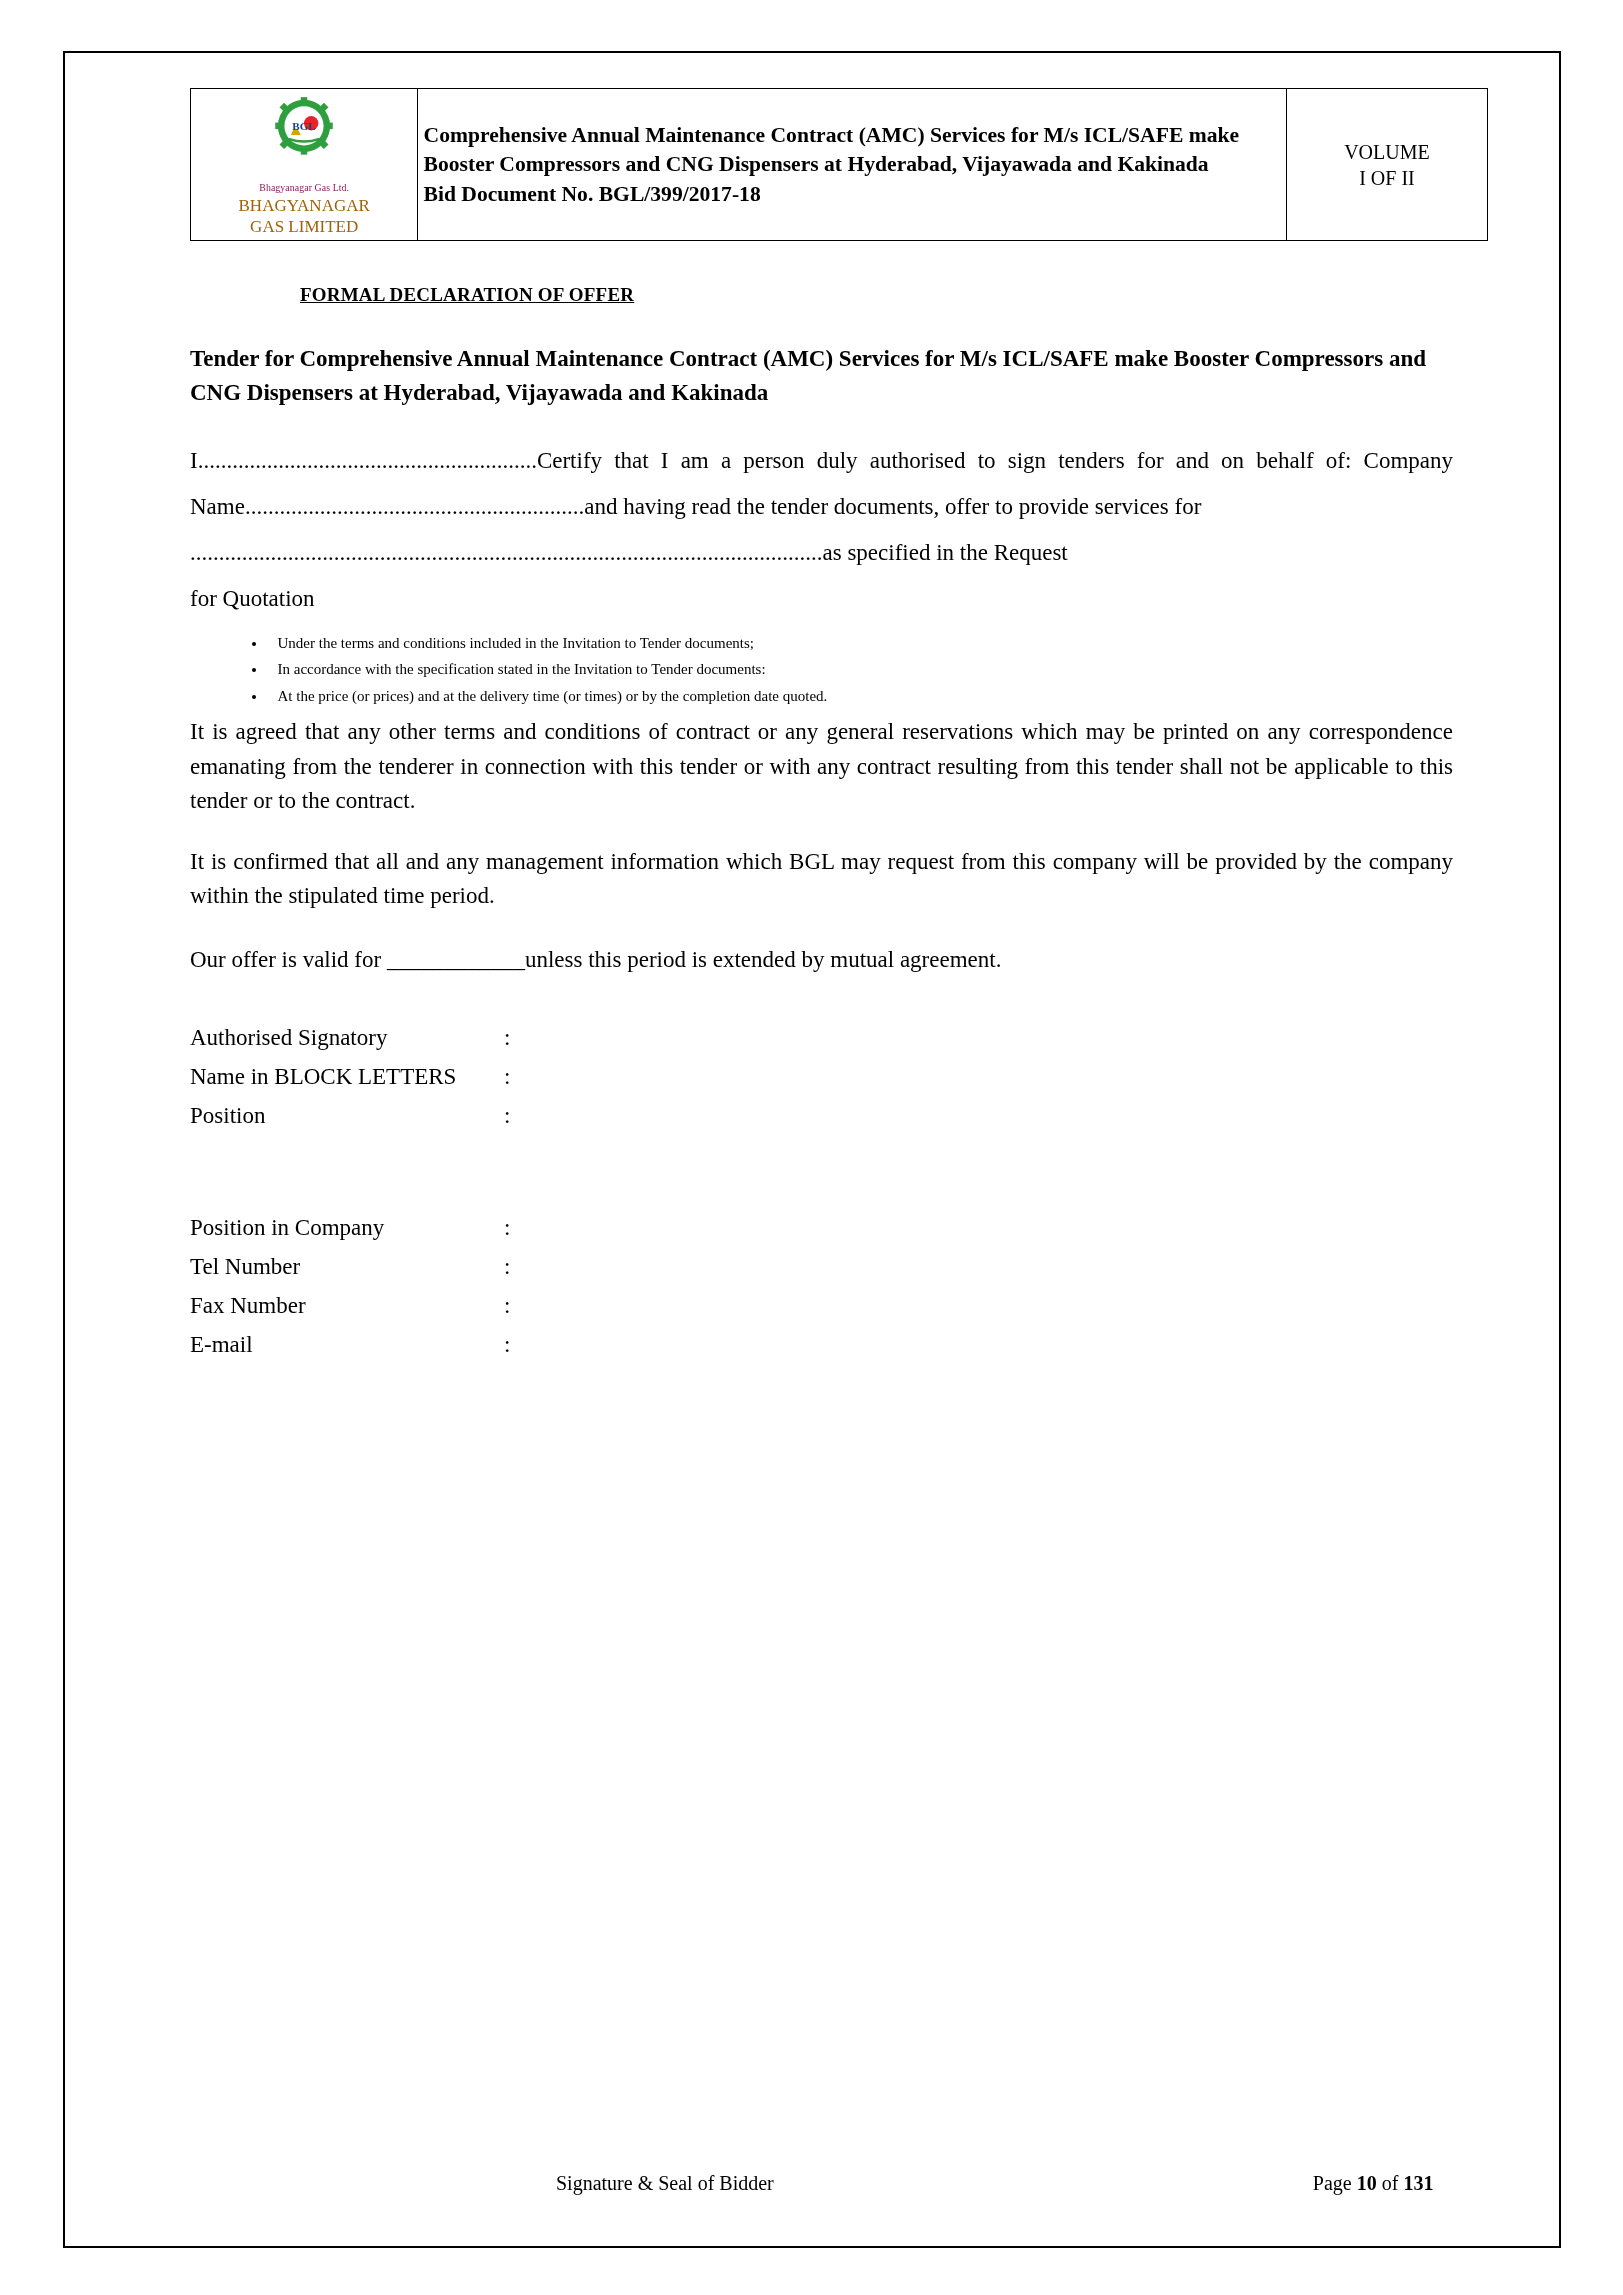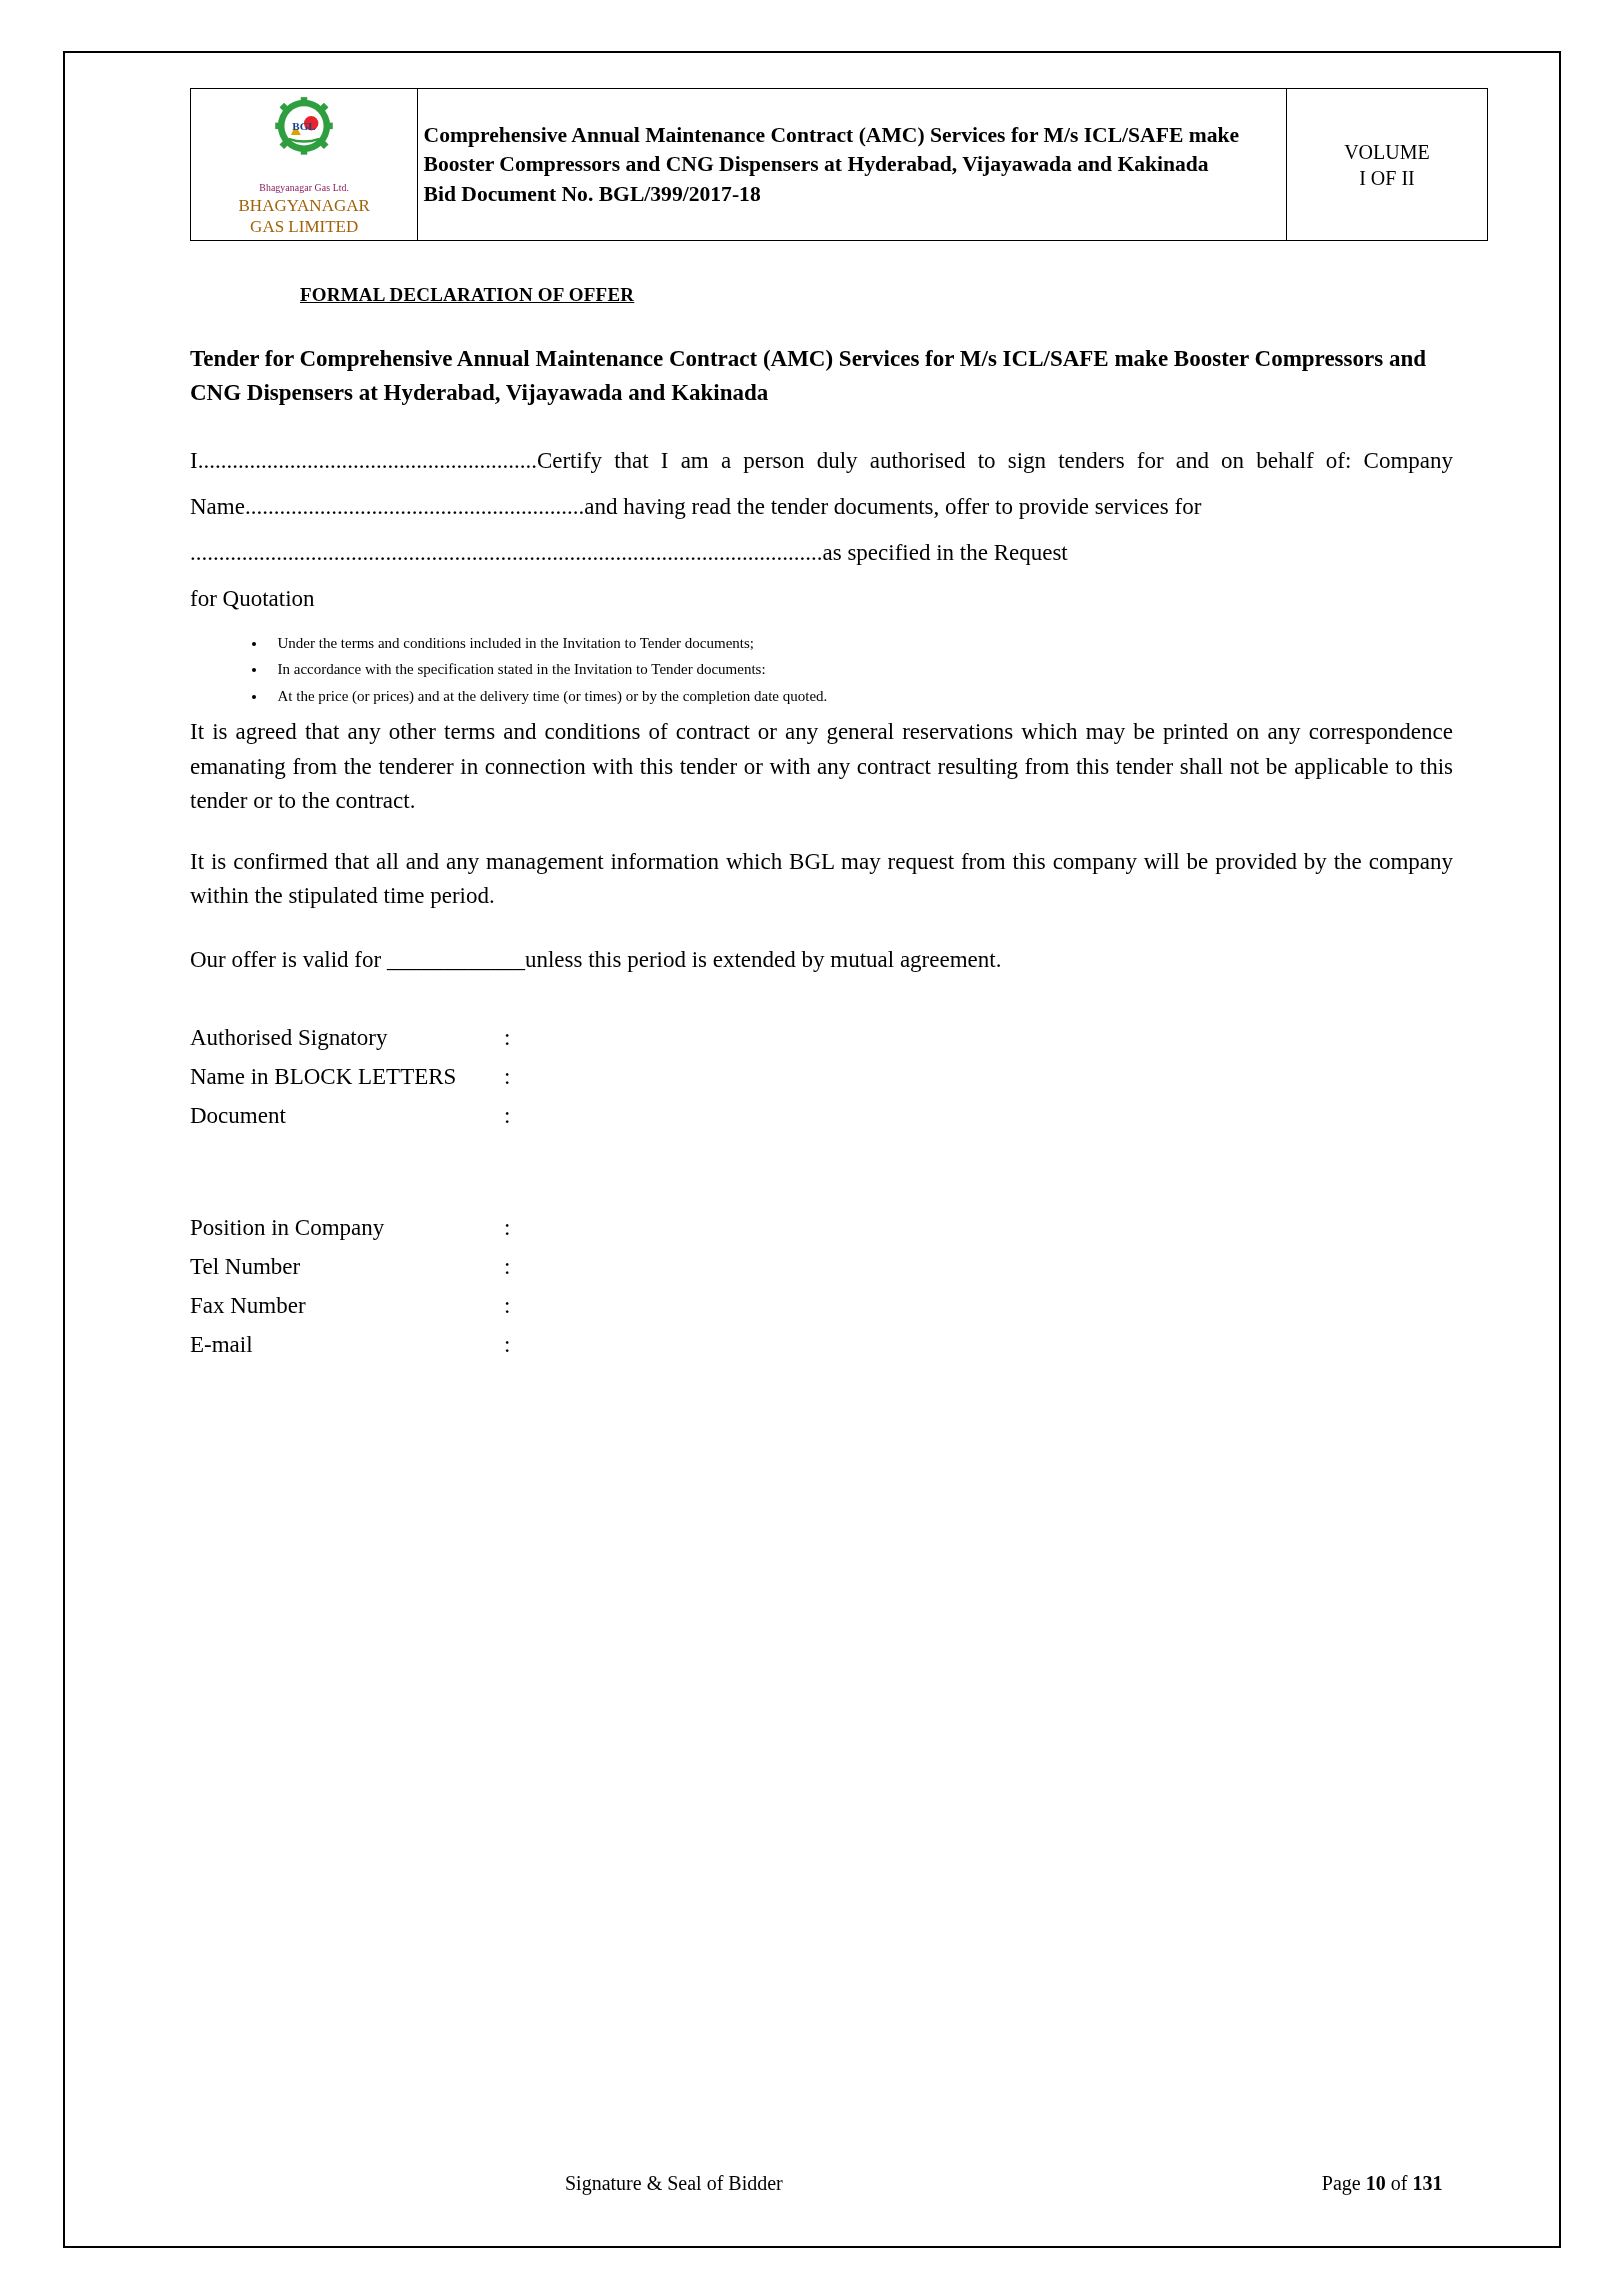--- a/index.html
+++ b/index.html
@@ -172,21 +172,21 @@
   .field-value {
     flex: 1 1 auto;
   }
   .fields-gap {
     height: 73px;
   }
 
   
   .footer {
     position: absolute;
-    left: 199px;
+    left: 190px;
     top: 2172px;
     width: 1263px;
     font-size: 20px;
     display: flex;
     justify-content: space-between;
   }
   .footer-left {
     margin-left: 366px;
   }
   .footer-right {
@@ -269,21 +269,21 @@
         <span class="field-label">Authorised Signatory</span>
         <span class="field-colon">:</span>
         <span class="field-value"></span>
       </div>
       <div class="field-row">
         <span class="field-label">Name in BLOCK LETTERS</span>
         <span class="field-colon">:</span>
         <span class="field-value"></span>
       </div>
       <div class="field-row">
-        <span class="field-label">Document</span>
+        <span class="field-label">Position</span>
         <span class="field-colon">:</span>
         <span class="field-value"></span>
       </div>
 
       <div class="fields-gap"></div>
 
       <div class="field-row">
         <span class="field-label">Position in Company</span>
         <span class="field-colon">:</span>
         <span class="field-value"></span>

